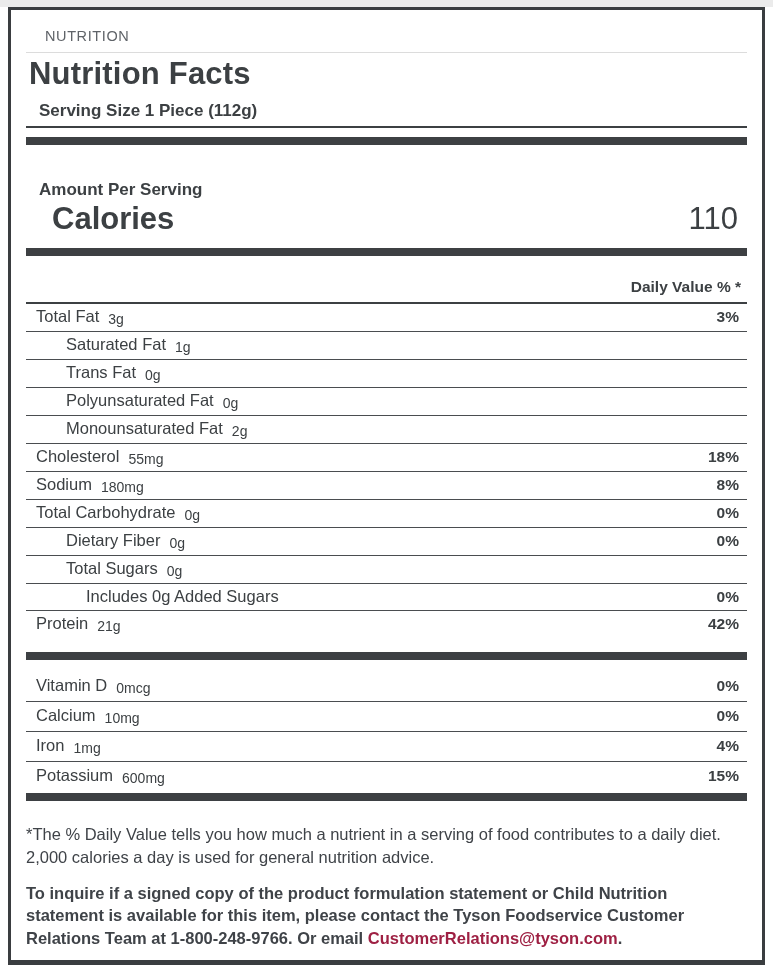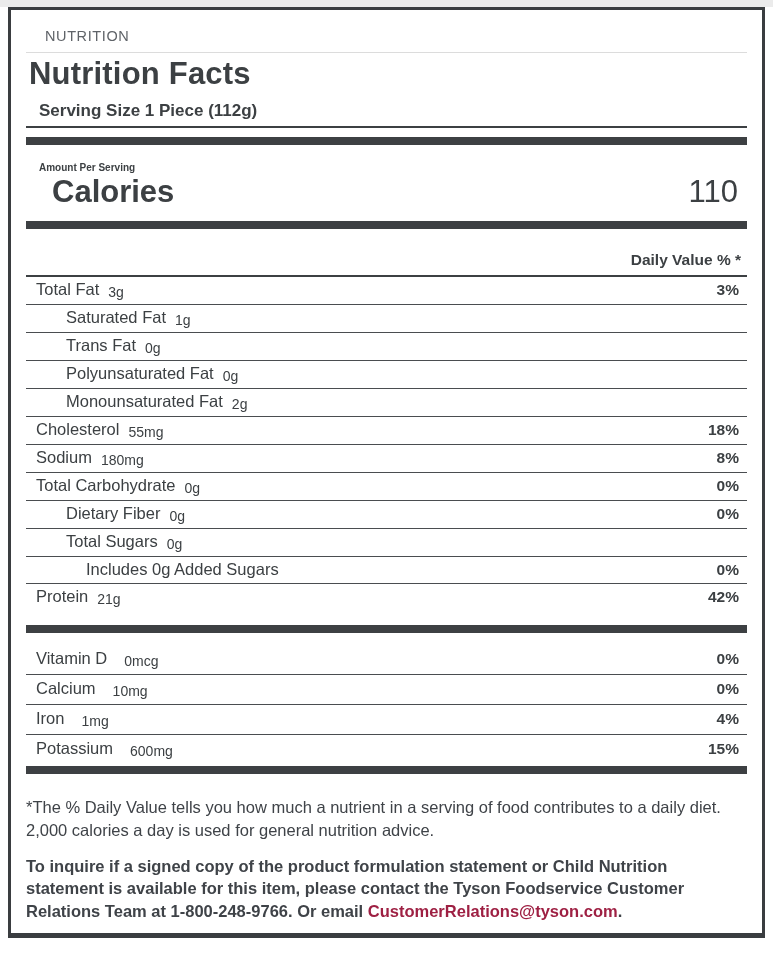--- a/index.html
+++ b/index.html
@@ -33,21 +33,21 @@
     letter-spacing: .2px;
   }
   .serving { margin: 9px 15px 0 28px; font-size: 17px; font-weight: 700; }
   .dark-divider { border: none; border-top: 2px solid #3c4043; margin: 5px 15px 0 15px; }
   .about { margin: 4px 15px 0 21px; font-size: 17px; }
   .bar { height: 8px; background: #3d4043; margin: 0 15px; }
   .bar-1 { margin-top: 9px; }
   .bar-2 { margin-top: 11px; }
   .bar-3 { margin-top: 14px; }
   .bar-4 { margin-top: 2px; }
-  .aps { margin: 17px 15px 0 28px; font-size: 10px; font-weight: 700; }
+  .aps { margin: 35px 15px 0 28px; font-size: 17px; font-weight: 700; }
   .calories-row { display: flex; align-items: baseline; margin: 1px 24px 0 41px; }
   .calories-label { font-size: 31px; font-weight: 700; }
   .calories-value { margin-left: auto; font-size: 31px; font-weight: 400; }
   .dv-header {
     text-align: right;
     margin: 22px 15px 0 15px;
     padding: 0 6px 6px 0;
     font-weight: 700;
     font-size: 15.5px;
     border-bottom: 2px solid #3c4043;
@@ -56,21 +56,21 @@
   .row {
     display: flex;
     align-items: baseline;
     border-bottom: 1px solid #4a4d50;
     padding: 3px 8px 4px 10px;
     line-height: 19px;
   }
   .row.l1 { padding-left: 40px; }
   .row.l2 { padding-left: 60px; }
   .row.last { border-bottom: none; }
-  .vrow { padding-top: 4px; padding-bottom: 5px; gap: 8px; }
+  .vrow { padding-top: 4px; padding-bottom: 5px; }
   .nname { font-size: 16.5px; }
   .bold .nname { font-weight: 400; }
   .amt { font-size: 14px; margin-left: 9px; position: relative; top: 2px; }
   .dv { margin-left: auto; font-weight: 700; font-size: 15.5px; }
   .vits { margin-top: 12px; }
   .footnote {
     margin: 22px 22px 0 15px;
     font-size: 16.5px;
     line-height: 1.38;
     color: #3f4348;

